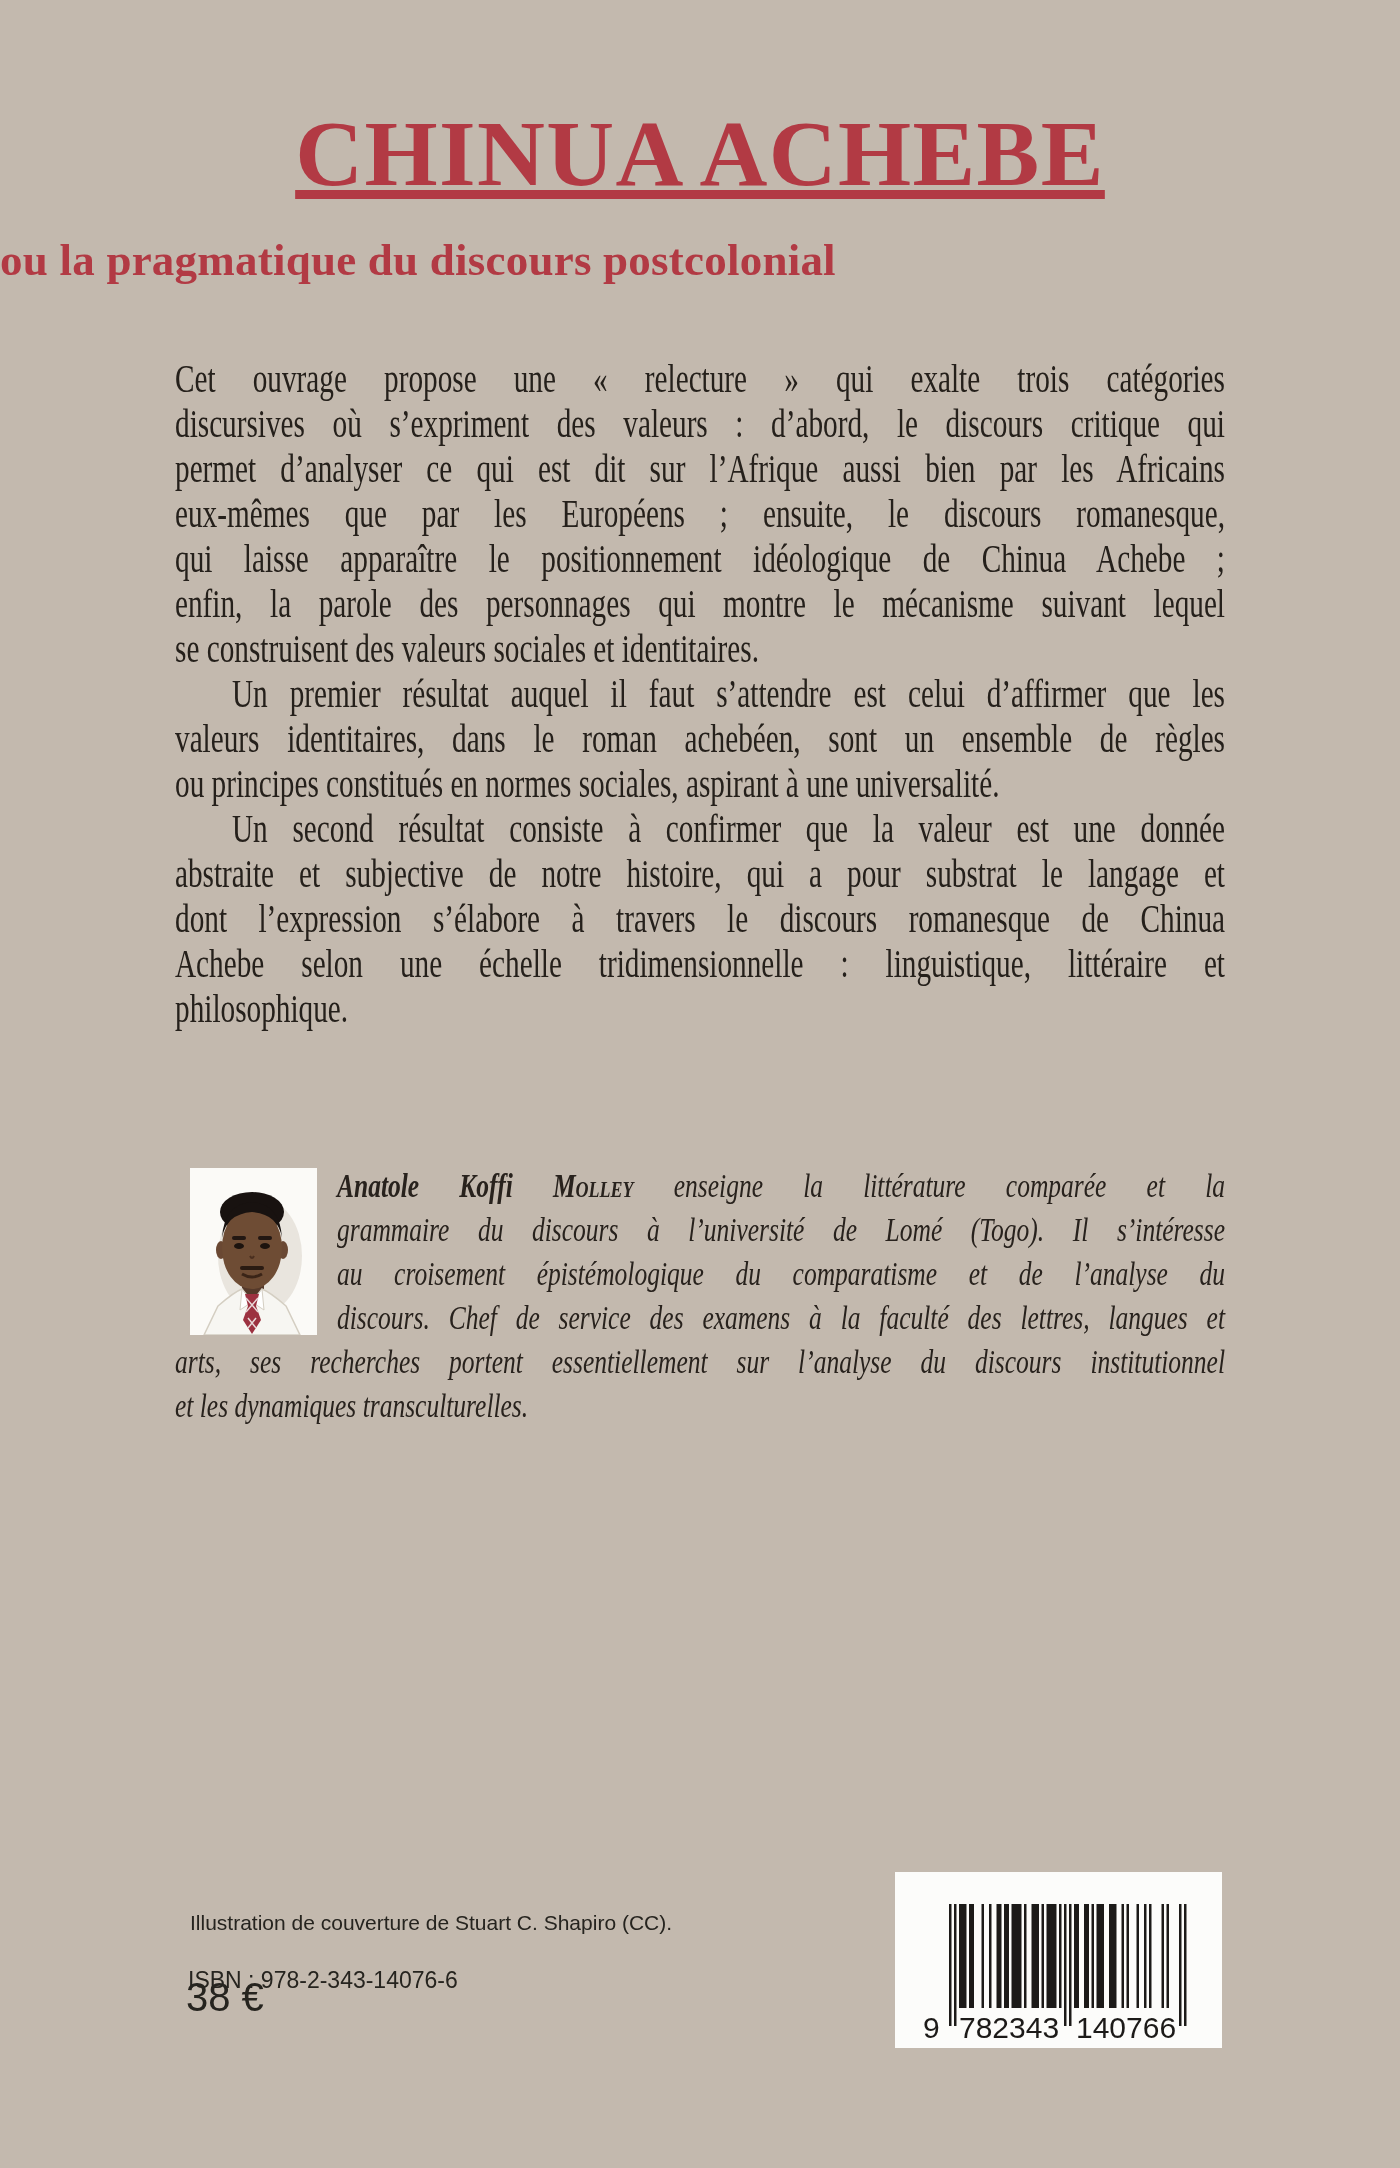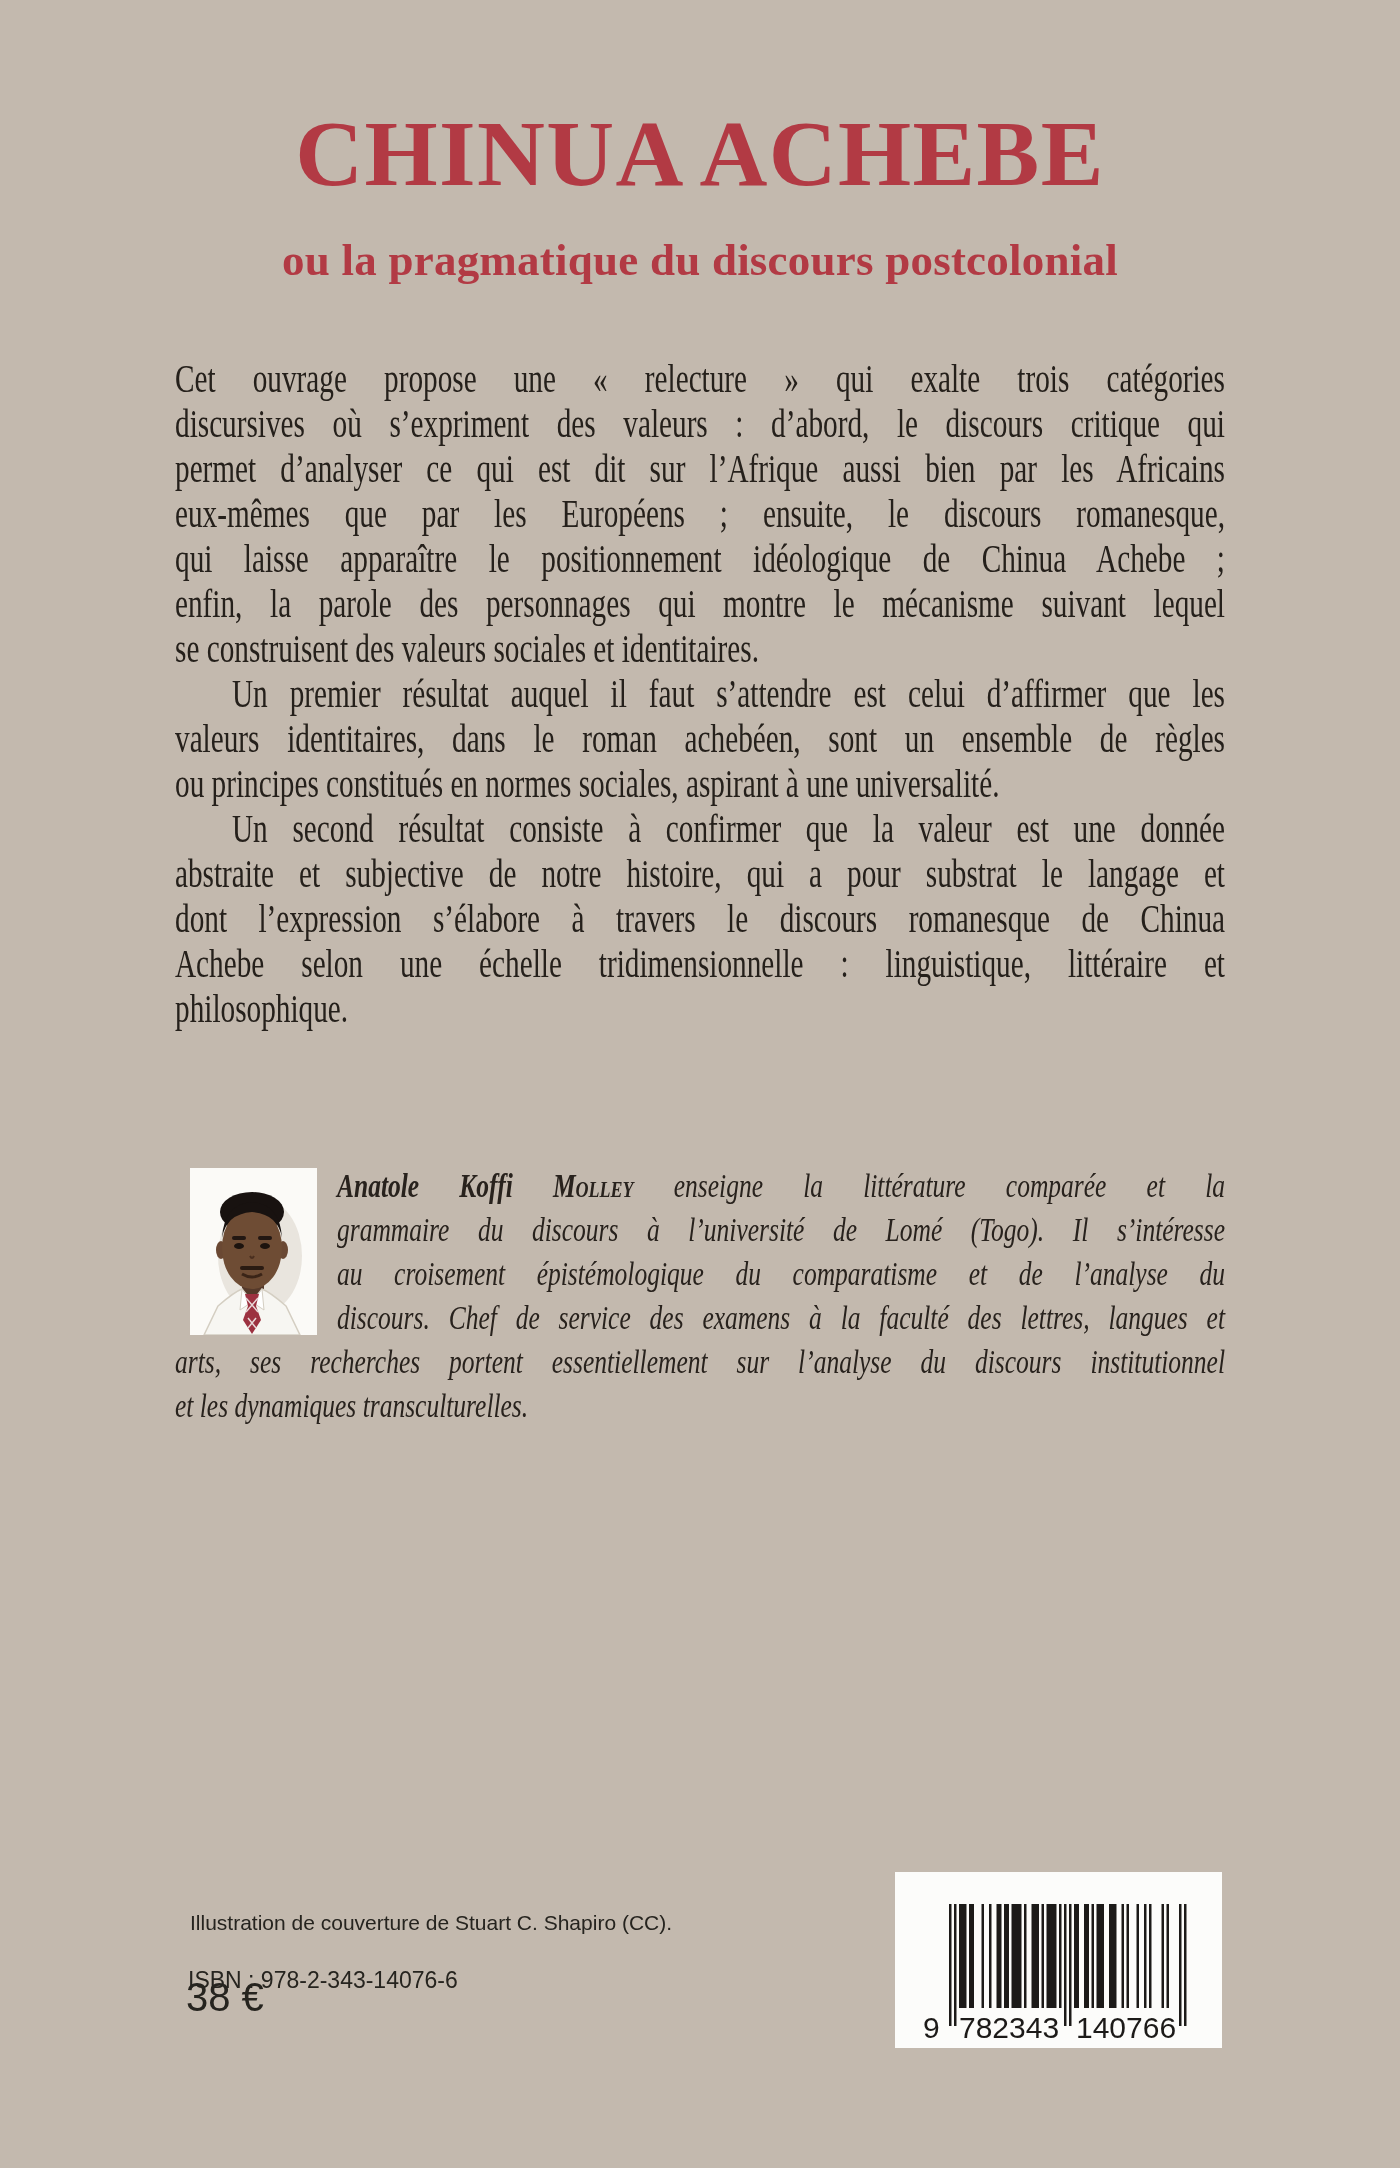--- a/index.html
+++ b/index.html
@@ -11,24 +11,24 @@
     font-family:"Liberation Serif", serif;
   }
   .book-title{
     position:absolute;left:0;right:0;top:106px;
     text-align:center;
     font-family:"Liberation Serif", serif;
     font-weight:bold;
     font-size:94px;line-height:1;
     letter-spacing:0.015em;
     color:#b23a44;
+    text-decoration:underline;
   }
   .book-subtitle{
     position:absolute;left:0;right:0;top:238px;
-    text-align:center;
     font-family:"Liberation Serif", serif;
     font-weight:bold;
     font-size:45px;line-height:1;
     letter-spacing:0.005em;
     color:#b23a44;
   }
   .condensed{
     position:absolute;
     width:1400px;
     transform:scaleX(0.75);

